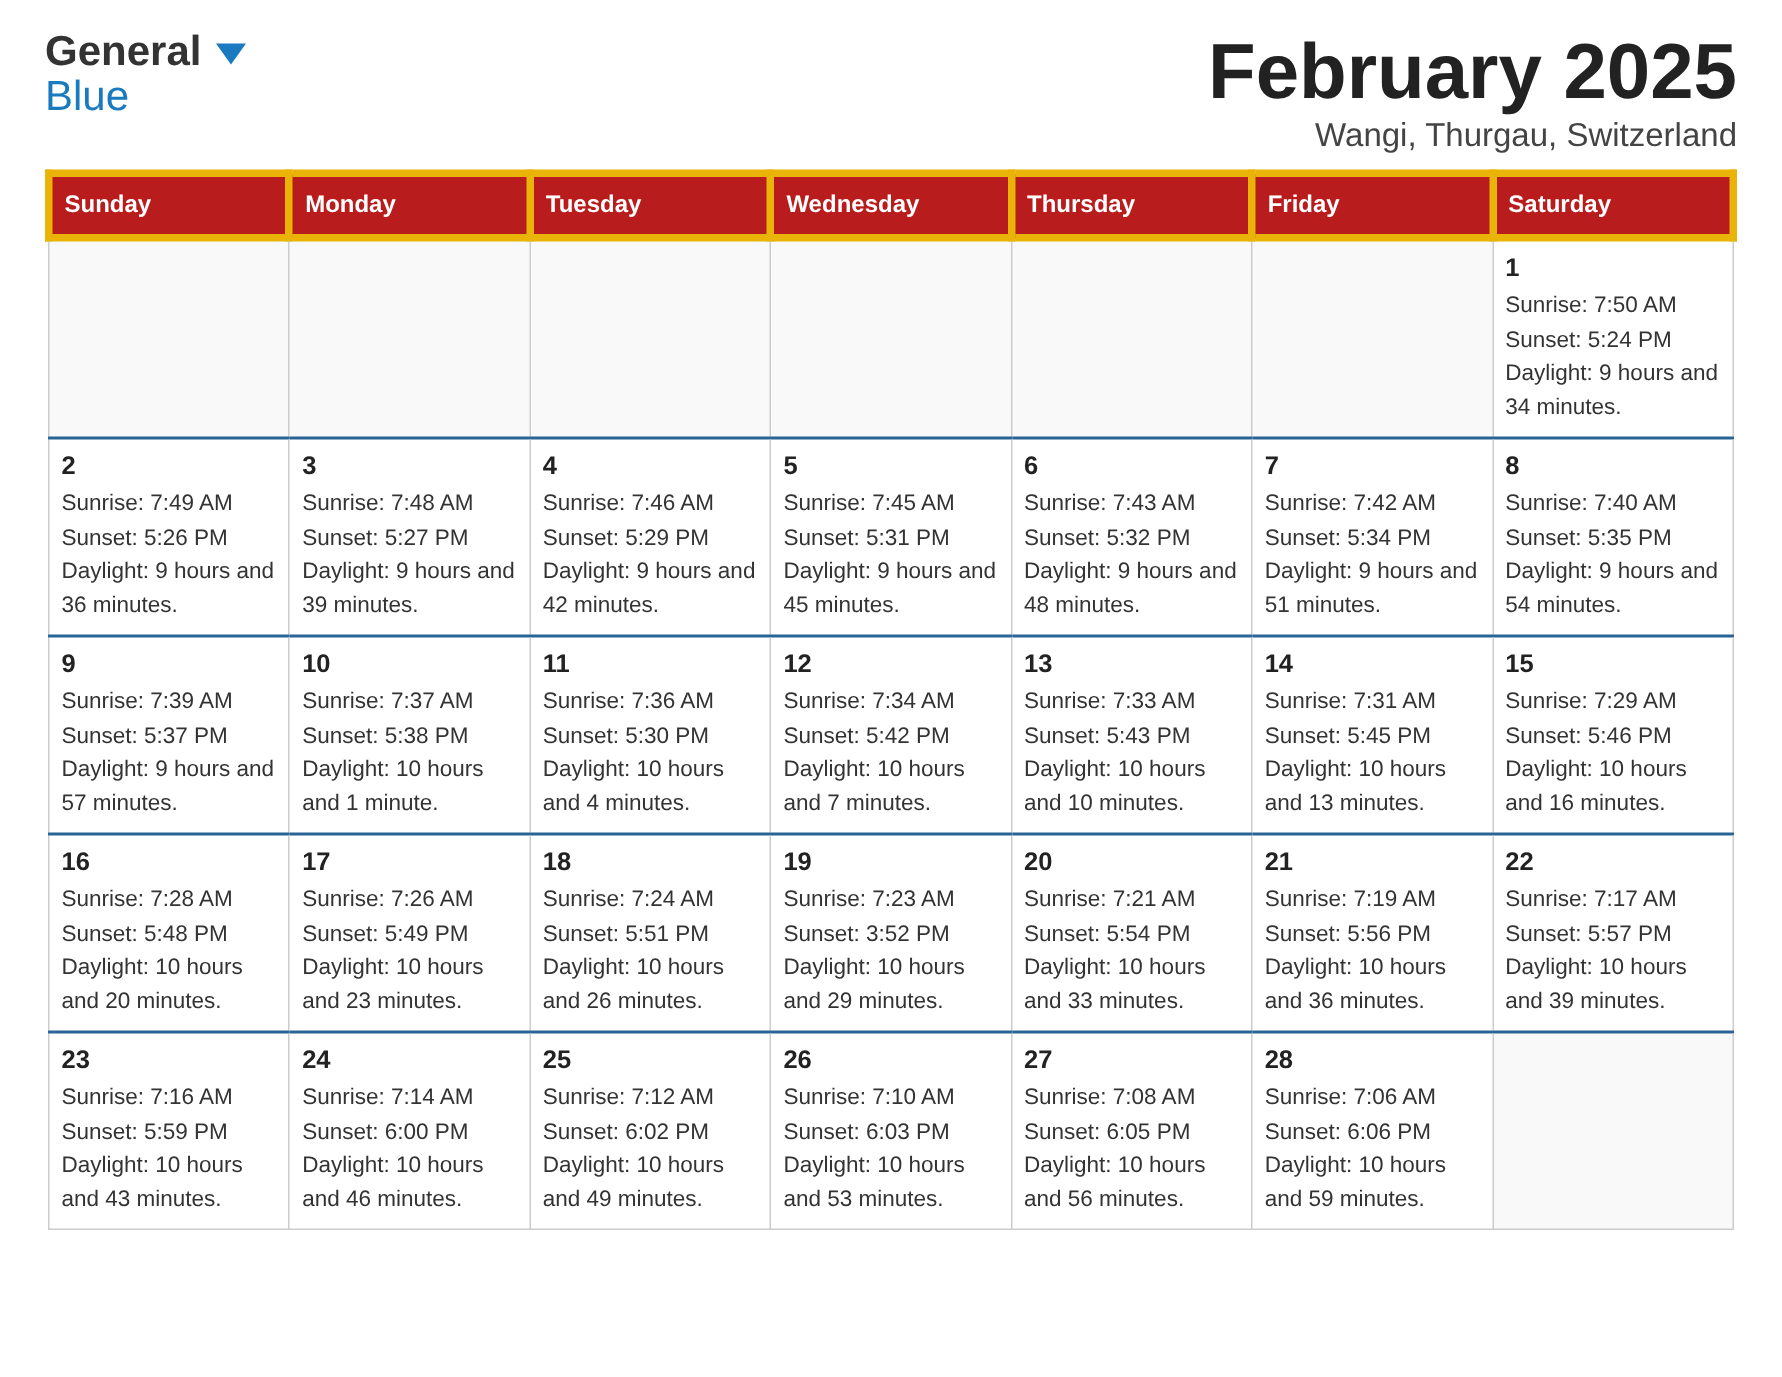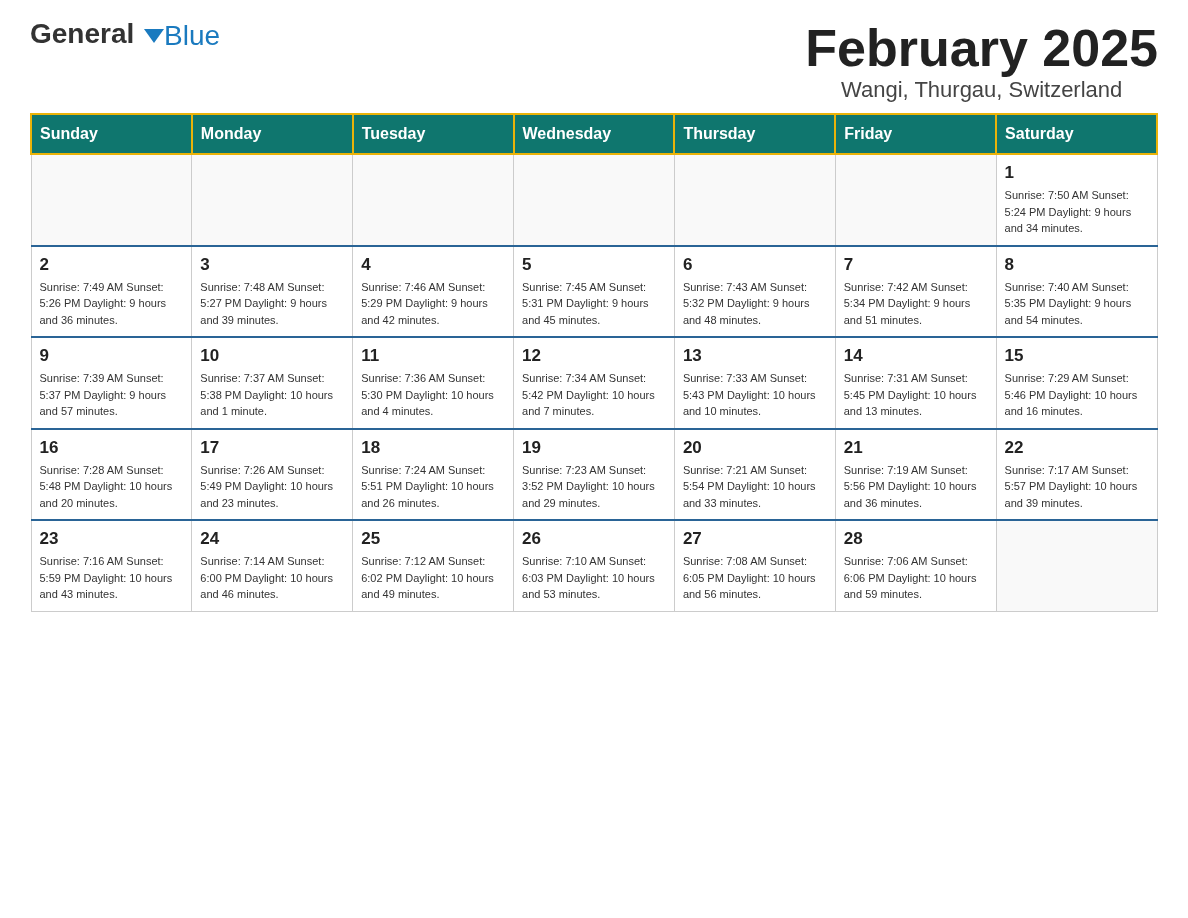--- a/index.html
+++ b/index.html
@@ -11,20 +11,21 @@
       padding: 20px 30px;
     }
     .header {
       display: flex;
       justify-content: space-between;
       align-items: flex-start;
       margin-bottom: 10px;
     }
     .logo {
       display: flex;
+      flex-direction: column;
       align-items: flex-start;
     }
     .logo-text {
       font-size: 28px;
       font-weight: bold;
       color: #333;
       line-height: 1;
     }
     .logo-text span.general { color: #333; }
     .logo-triangle {
@@ -40,62 +41,62 @@
     .logo-line {
       display: flex;
       align-items: center;
     }
     .logo-blue-text {
       font-size: 28px;
       font-weight: normal;
       color: #1a7abf;
     }
     .title-section {
-      text-align: center;
+      text-align: right;
     }
     .month-title {
       font-size: 52px;
       font-weight: bold;
       color: #222;
       line-height: 1.1;
     }
     .location {
       font-size: 22px;
       color: #444;
       margin-top: 0;
     }
     .calendar {
       width: 100%;
       border-collapse: collapse;
       margin-top: 10px;
     }
     .calendar th {
-      background-color: #0f766e;
+      background-color: #b91c1c;
       color: #fff;
       padding: 10px 8px;
       font-size: 16px;
       font-weight: bold;
       text-align: left;
-      border: 2px solid #eab308;
+      border: 5px solid #eab308;
     }
     .calendar td {
       vertical-align: top;
       padding: 8px;
       border: 1px solid #ccc;
       width: calc(100% / 7);
       min-height: 100px;
     }
     .day-number {
       font-size: 17px;
       font-weight: bold;
       color: #222;
       margin-bottom: 4px;
     }
     .day-info {
-      font-size: 11px;
+      font-size: 15px;
       color: #333;
       line-height: 1.5;
     }
     .empty-cell {
       background: #f9f9f9;
     }
     .week-row td {
       border-top: 2px solid #2a6496;
     }
     .week-row:first-child td {

